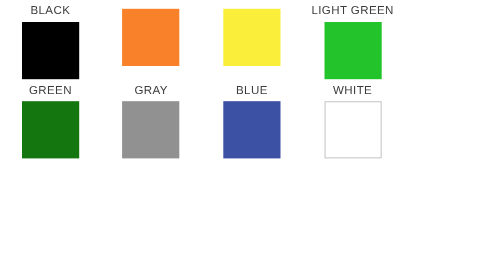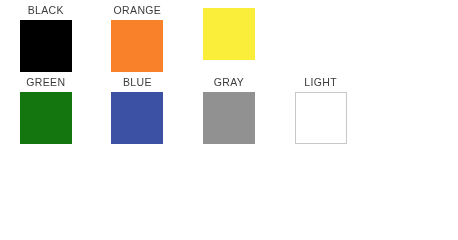--- a/index.html
+++ b/index.html
@@ -77,38 +77,41 @@
 </head>
 <body>
 
 <div id="palette">
   <div class="swatch-row row-0">
       <div class="swatch-cell">
         <span class="swatch-label">BLACK</span>
         <div class="swatch-chip" style="background-color: rgb(0, 0, 0);"></div>
       </div>
       <div class="swatch-cell">
-        <span class="swatch-label">ORANGE</span>
         <div class="swatch-chip" style="background-color: rgb(249, 129, 41);"></div>
       </div>
       <div class="swatch-cell">
         <div class="swatch-chip" style="background-color: rgb(250, 238, 58);"></div>
+      </div>
+      <div class="swatch-cell">
+        <span class="swatch-label">LIGHT GREEN</span>
+        <div class="swatch-chip" style="background-color: rgb(34, 195, 43);"></div>
       </div>
     </div>
   <div class="swatch-row row-1">
       <div class="swatch-cell">
         <span class="swatch-label">GREEN</span>
         <div class="swatch-chip" style="background-color: rgb(20, 118, 15);"></div>
       </div>
       <div class="swatch-cell">
+        <span class="swatch-label">GRAY</span>
+        <div class="swatch-chip" style="background-color: rgb(145, 145, 145);"></div>
+      </div>
+      <div class="swatch-cell">
         <span class="swatch-label">BLUE</span>
         <div class="swatch-chip" style="background-color: rgb(60, 80, 164);"></div>
       </div>
       <div class="swatch-cell">
-        <span class="swatch-label">GRAY</span>
-        <div class="swatch-chip" style="background-color: rgb(145, 145, 145);"></div>
-      </div>
-      <div class="swatch-cell">
-        <span class="swatch-label">LIGHT</span>
+        <span class="swatch-label">WHITE</span>
         <div class="swatch-chip bordered" style="background-color: rgb(255, 255, 255); border-color: rgb(200, 200, 200);"></div>
       </div>
     </div>
 </div>
 
 </body></html>

